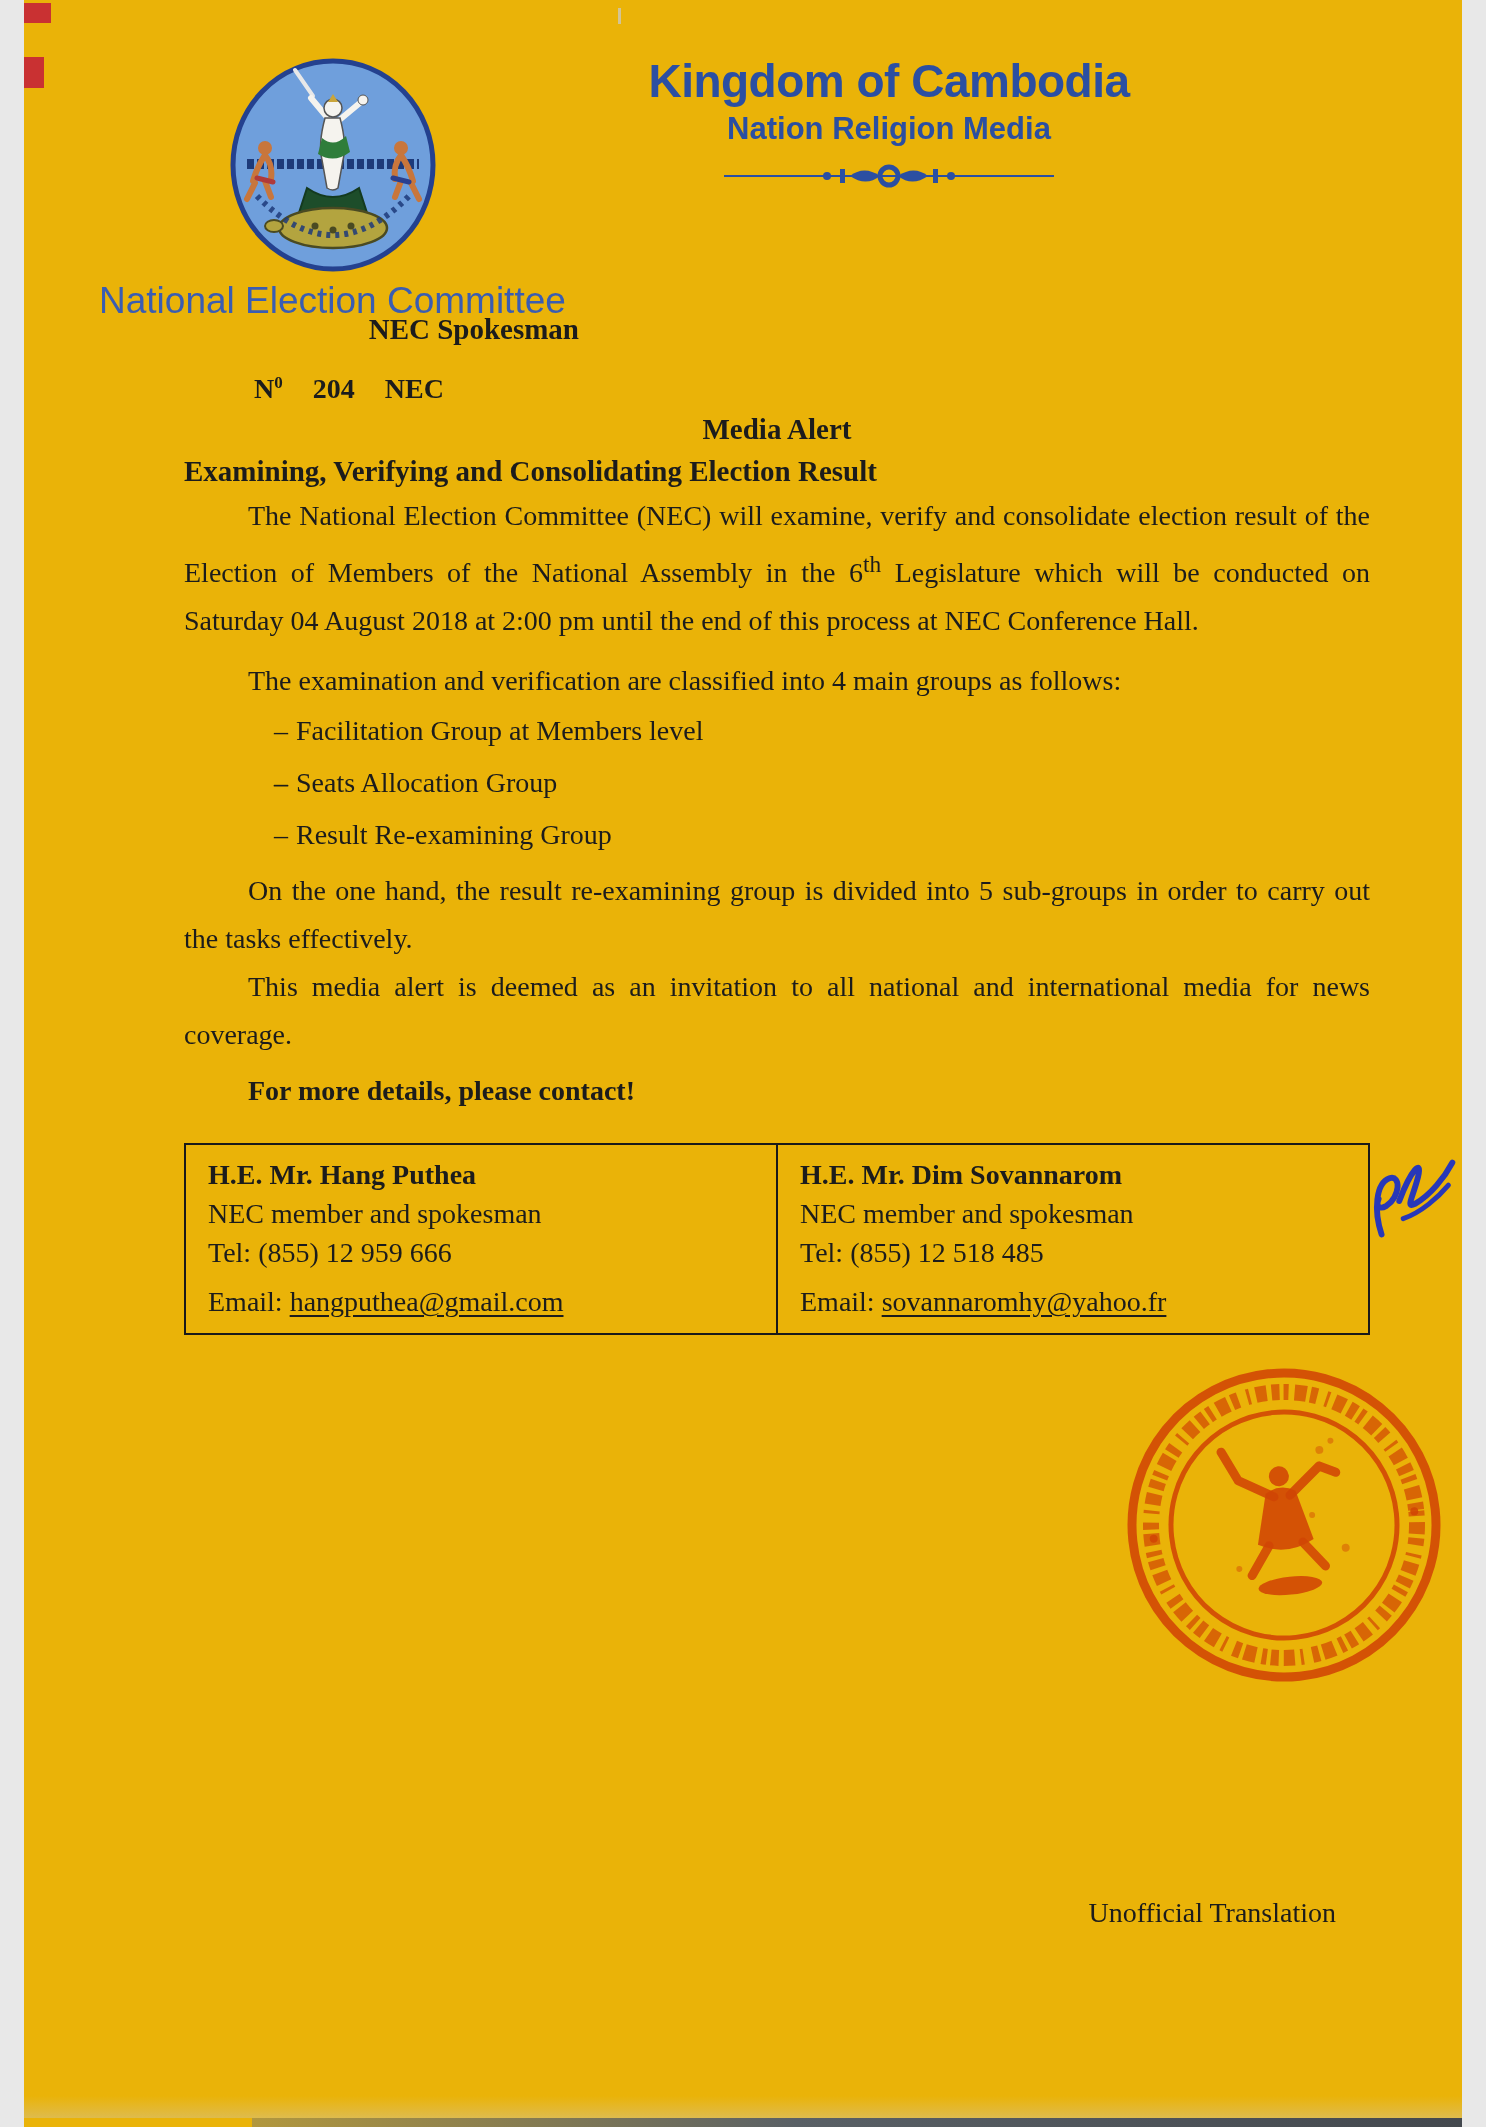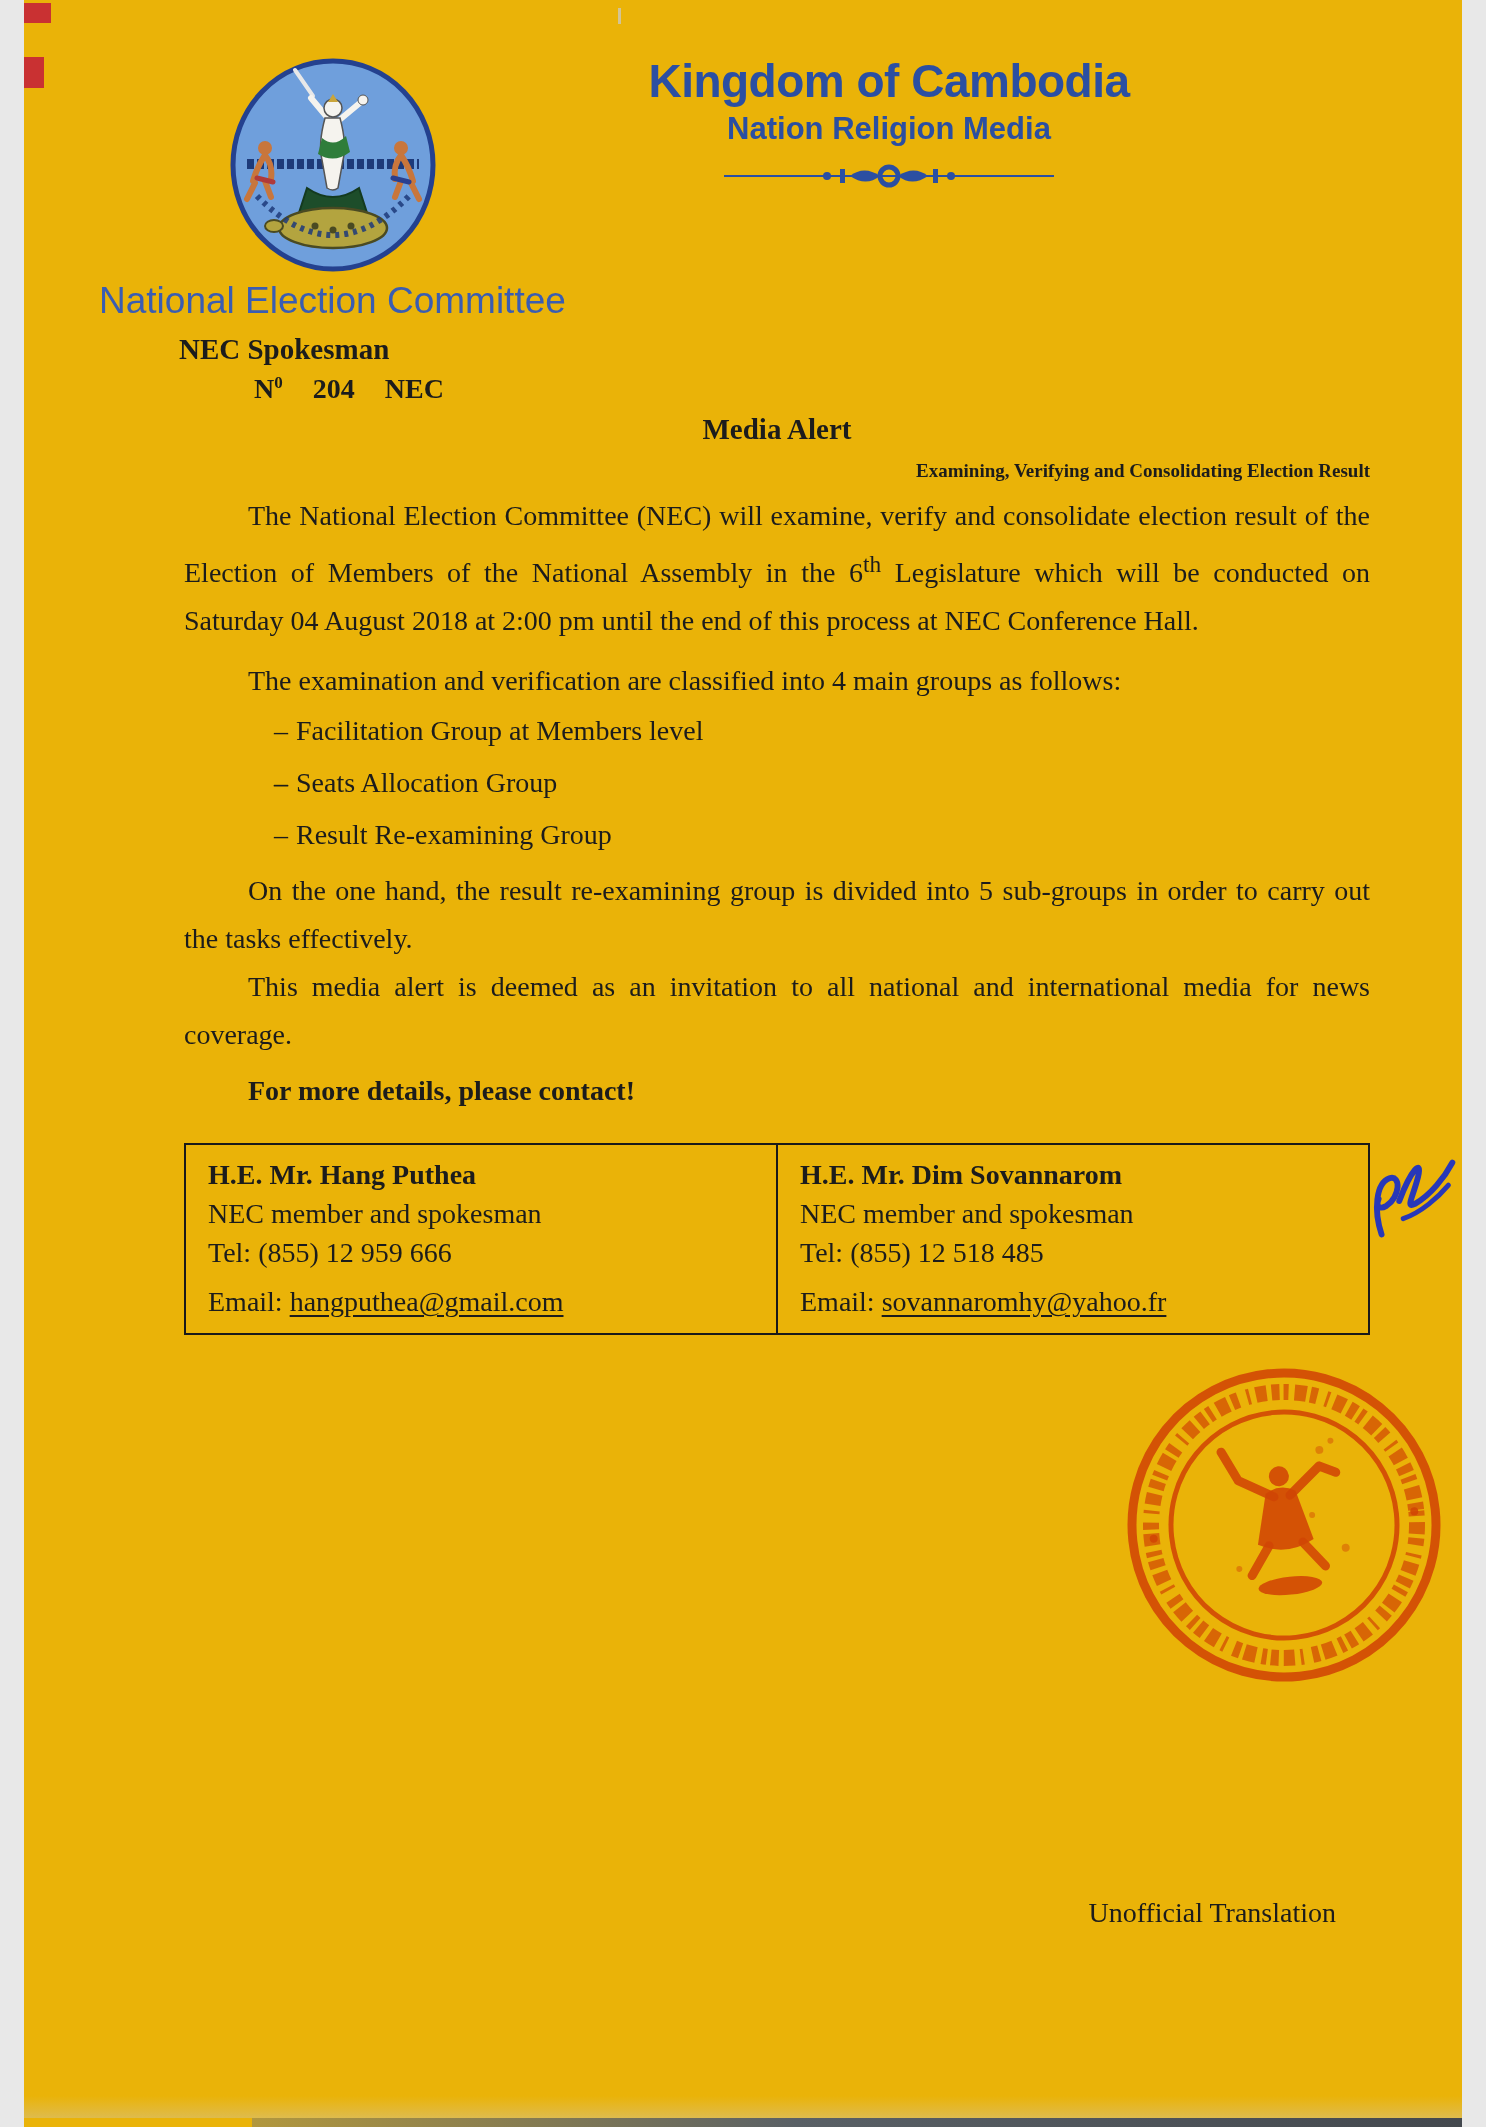--- a/index.html
+++ b/index.html
@@ -46,35 +46,35 @@
     font-family:"Liberation Sans", sans-serif;font-weight:bold;
     font-size:31px;line-height:36px;color:var(--header-blue);margin-top:5px;
   }
   .divider{margin:16px auto 0;width:330px;height:26px;}
   .committee{
     position:absolute;left:75px;top:281px;
     font-family:"Liberation Sans", sans-serif;font-size:37px;line-height:40px;
     color:var(--committee-blue);
   }
   .spokesman{
-    position:absolute;left:155px;top:332px;width:400px;text-align:left;
+    position:absolute;left:155px;top:312px;width:400px;text-align:right;
     font-weight:bold;font-size:29px;line-height:34px;
   }
   .docnum{
     position:absolute;left:230px;top:366px;
     font-weight:bold;font-size:28px;line-height:34px;
   }
   .docnum .gap{display:inline-block;width:30px;}
   .docnum sup{font-size:17px;}
 
   
   .main{position:absolute;left:160px;top:408px;width:1186px;}
   .dateline{text-align:right;font-size:28px;line-height:40px;}
   .title1{font-weight:bold;text-align:center;font-size:29px;line-height:42px;}
-  .title2{font-weight:bold;text-align:right;font-size:19px;line-height:42px;}
+  .title2{font-weight:bold;text-align:left;font-size:29px;line-height:42px;}
   p.body{
     font-size:28px;line-height:48px;text-align:justify;text-indent:64px;
   }
   p.p2{margin-top:12px;text-align:left;}
   .list{margin:0 0 6px 0;}
   .list-item{font-size:28px;line-height:52px;padding-left:112px;position:relative;}
   .list-item .dash{position:absolute;left:90px;}
   .contact-heading{
     margin-top:8px;font-weight:bold;font-size:28px;line-height:48px;text-indent:64px;
   }

